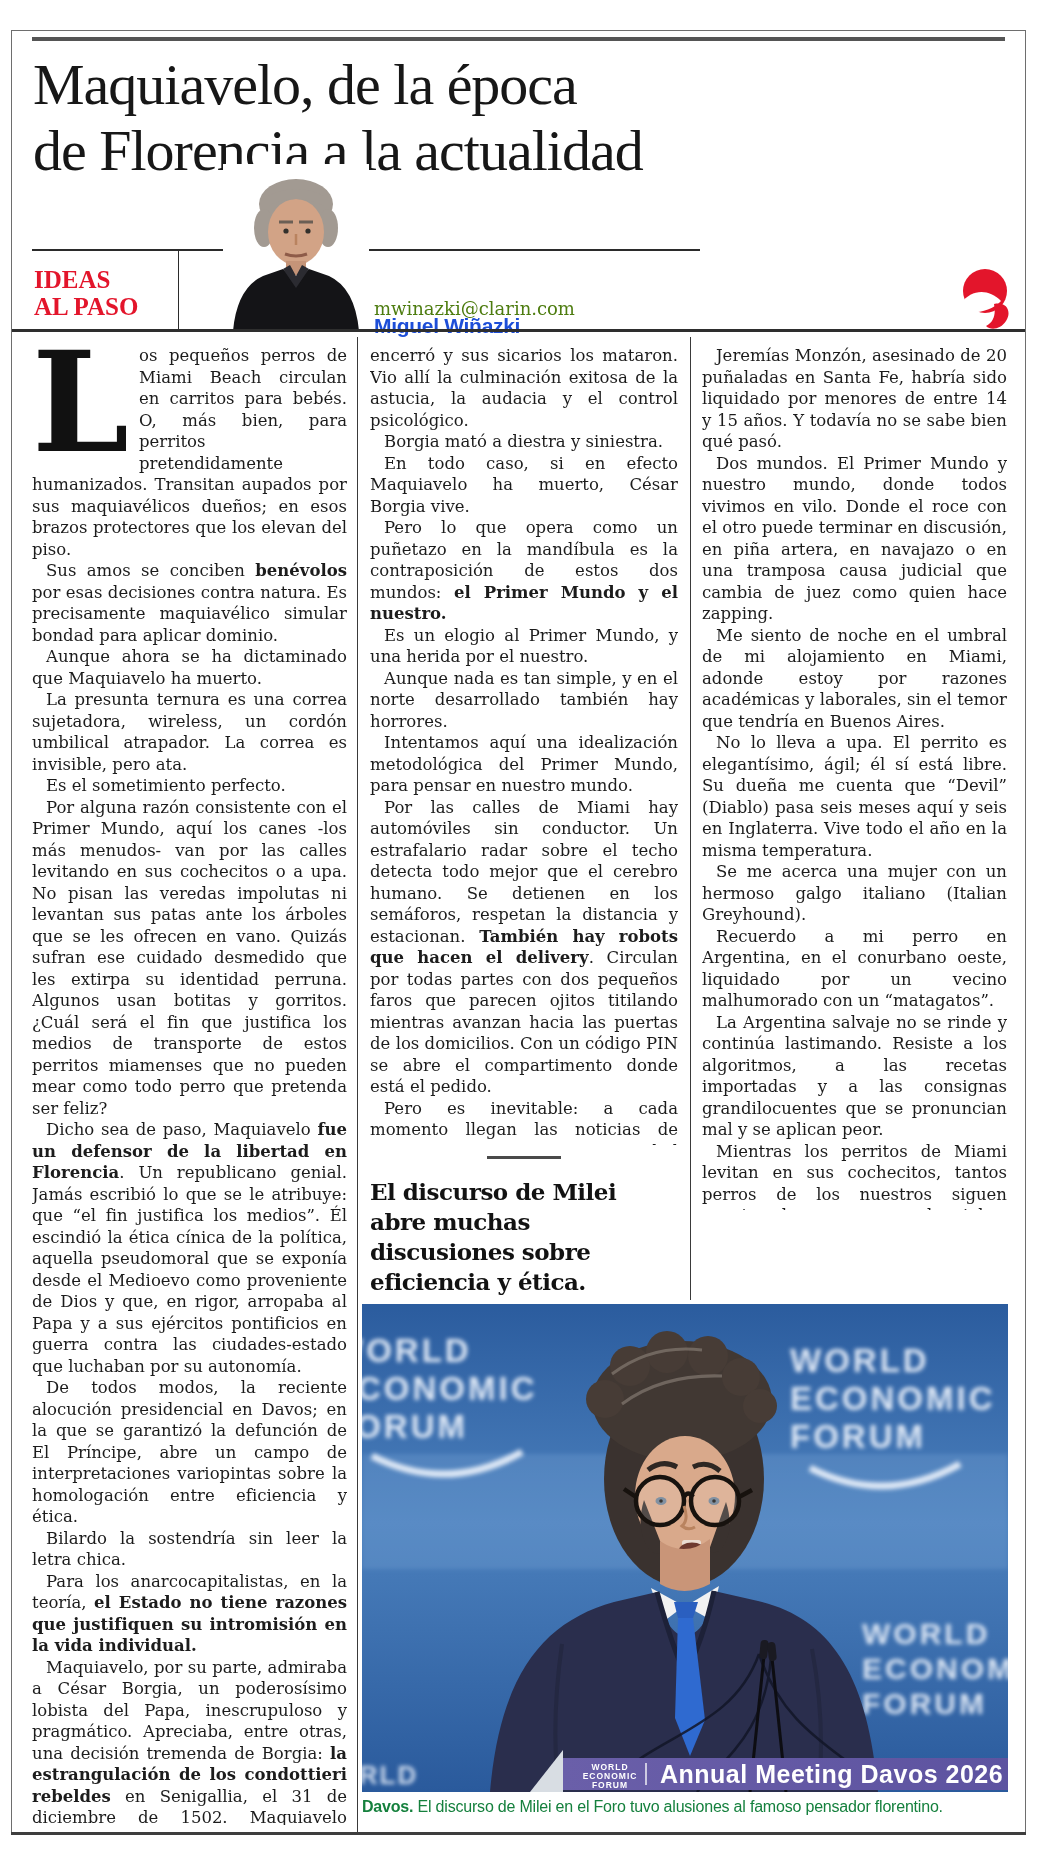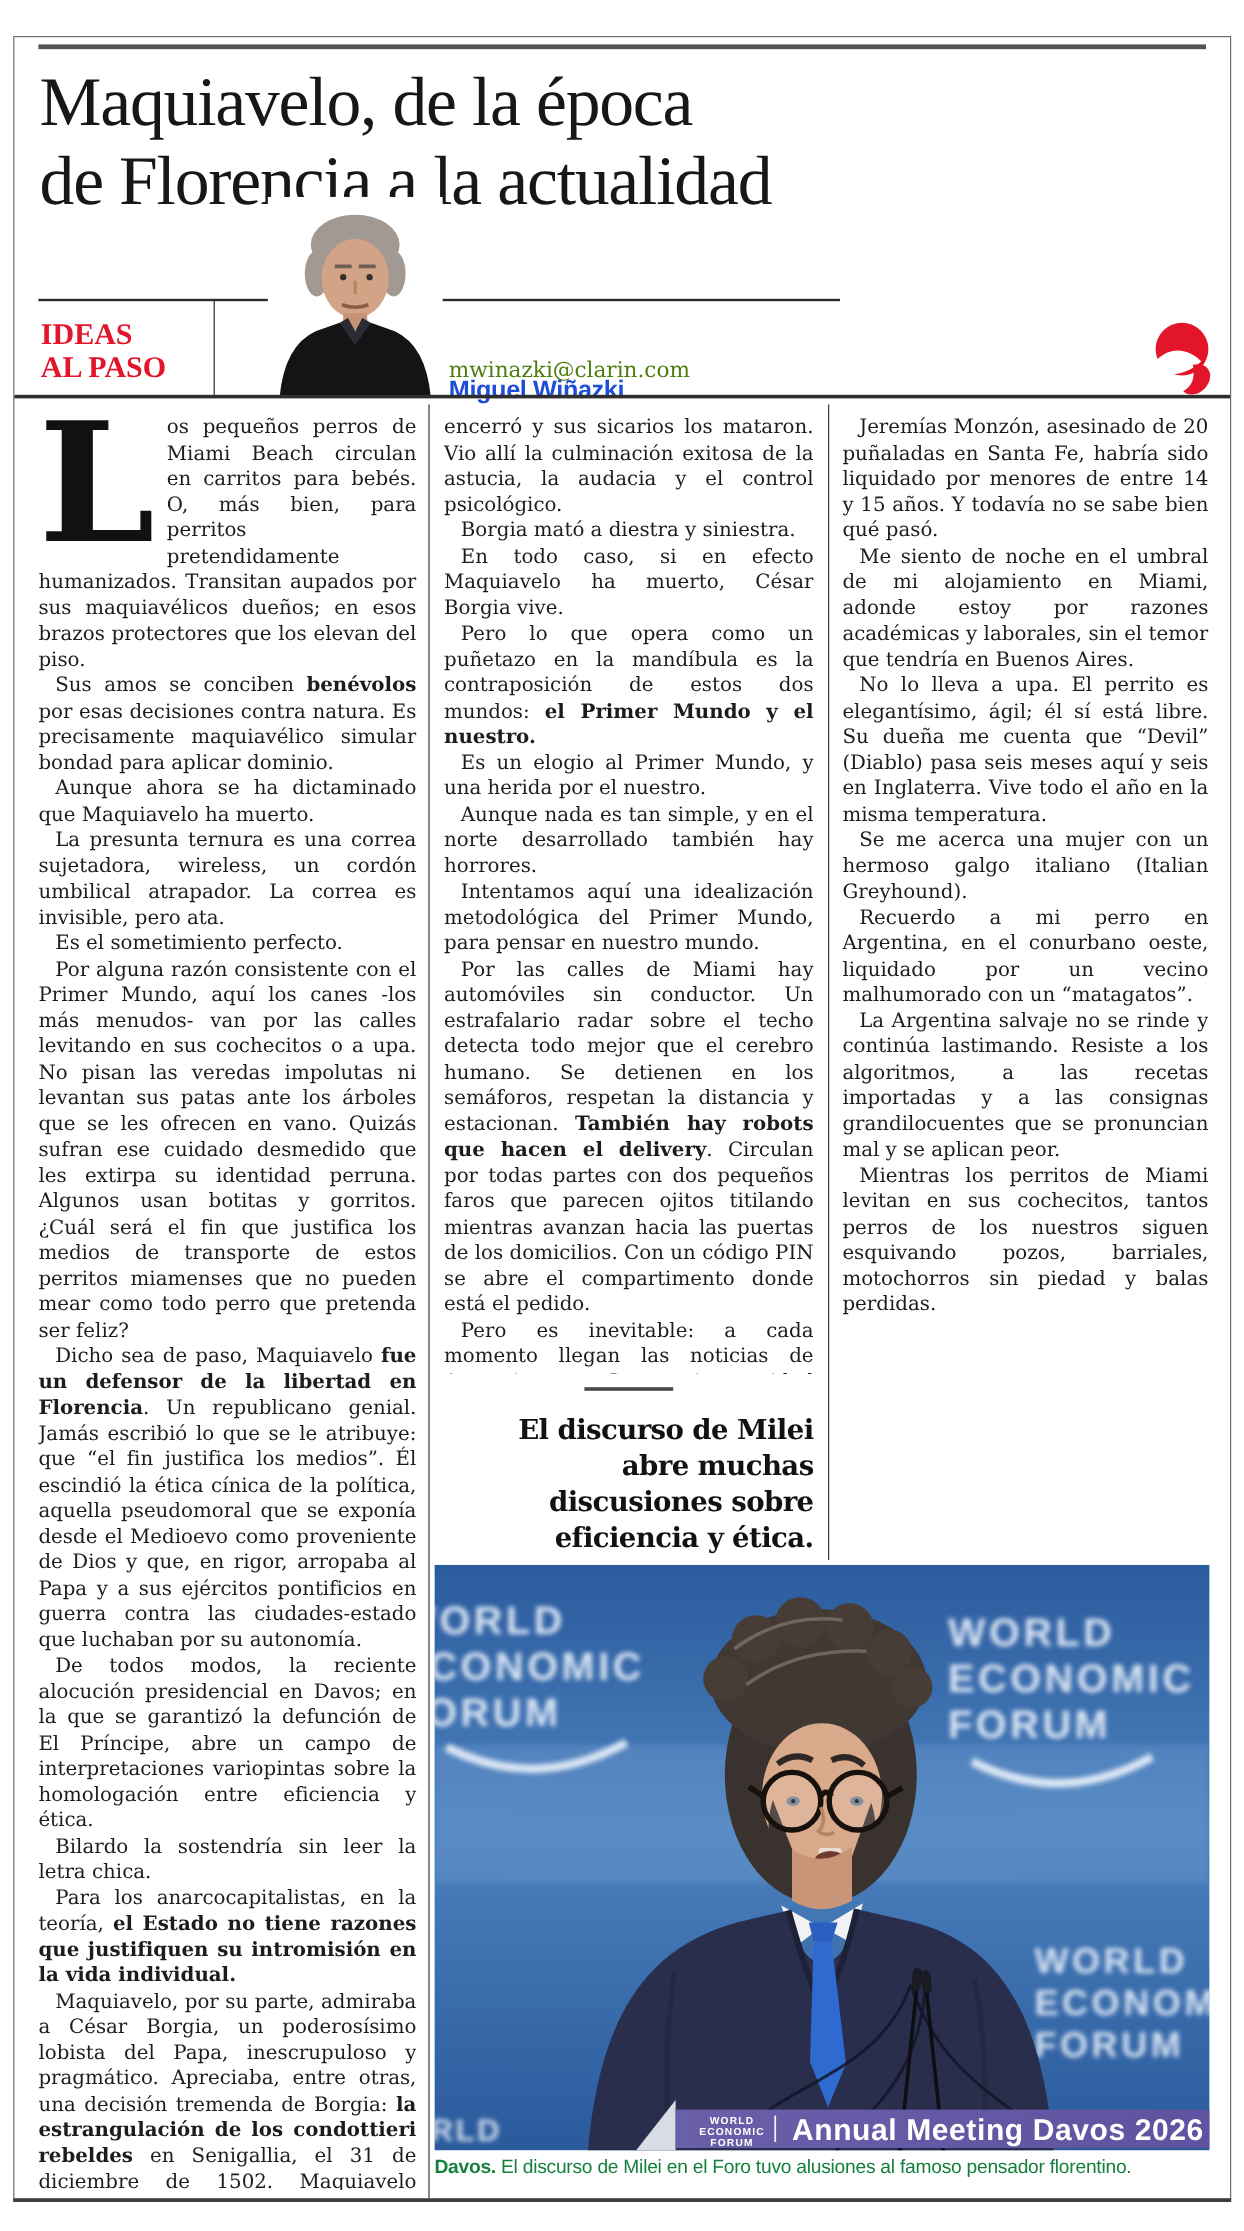--- a/index.html
+++ b/index.html
@@ -45,21 +45,21 @@
   .col p { text-indent:14px; }
   .col p.noindent { text-indent:0; }
   .col1 { left:32px;  width:315px; height:1480px; }
   .col2 { left:370px; width:308px; height:800px; }
   .col3 { left:702px; width:305px; height:865px; }
   .dropcap { float:left; font-family:"DejaVu Serif", serif; font-weight:700;
              font-size:138px; line-height:107px; height:107px;
              margin:4px 10px 0 0; color:#111111; }
 
   
-  .pullquote { position:absolute; left:370px; top:1156px; width:308px; text-align:right; }
+  .pullquote { position:absolute; left:370px; top:1156px; width:308px; text-align:left; }
   .pq-rule { width:74px; height:3px; background:#4a4a4a; margin:0 auto 18px auto; }
   .pq-text { font-family:"DejaVu Serif", serif; font-weight:700;
              font-size:23px; line-height:30px; letter-spacing:-0.5px; color:#121212; }
 
   
   .photo { position:absolute; left:362px; top:1304px; width:646px; height:488px; display:block; }
 
   
   .caption { position:absolute; left:362px; top:1798px; width:650px;
              font-family:"Liberation Sans", sans-serif; font-size:16px;
@@ -132,20 +132,21 @@
       <p>Pero lo que opera como un puñetazo en la mandíbula es la contraposición de estos dos mundos: <b>el Primer Mundo y el nuestro.</b></p>
       <p>Es un elogio al Primer Mundo, y una herida por el nuestro.</p>
       <p>Aunque nada es tan simple, y en el norte desarrollado también hay horrores.</p>
       <p>Intentamos aquí una idealización metodológica del Primer Mundo, para pensar en nuestro mundo.</p>
       <p>Por las calles de Miami hay automóviles sin conductor. Un estrafalario radar sobre el techo detecta todo mejor que el cerebro humano. Se detienen en los semáforos, respetan la distancia y estacionan. <b>También hay robots que hacen el delivery</b>. Circulan por todas partes con dos pequeños faros que parecen ojitos titilando mientras avanzan hacia las puertas de los domicilios. Con un código PIN se abre el compartimento donde está el pedido.</p>
       <p>Pero es inevitable: a cada momento llegan las noticias de Argentina. La inseguridad rampante, el verano feroz en Pinamar, la AFA y el curiosísimo cambio de juez en la causa que -tal como va- tranquiliza al “Chiqui” Tapia,</p>
     </div>
   <div class="vdiv vdiv2"></div>
   <div class="col col3" lang="es">
       <p>Jeremías Monzón, asesinado de 20 puñaladas en Santa Fe, habría sido liquidado por menores de entre 14 y 15 años. Y todavía no se sabe bien qué pasó.</p>
+      <p>Dos mundos. El Primer Mundo y nuestro mundo, donde todos vivimos en vilo. Donde el roce con el otro puede terminar en discusión, en piña artera, en navajazo o en una tramposa causa judicial que cambia de juez como quien hace zapping.</p>
       <p>Me siento de noche en el umbral de mi alojamiento en Miami, adonde estoy por razones académicas y laborales, sin el temor que tendría en Buenos Aires.</p>
       <p>No lo lleva a upa. El perrito es elegantísimo, ágil; él sí está libre. Su dueña me cuenta que “Devil” (Diablo) pasa seis meses aquí y seis en Inglaterra. Vive todo el año en la misma temperatura.</p>
       <p>Se me acerca una mujer con un hermoso galgo italiano (Italian Greyhound).</p>
       <p>Recuerdo a mi perro en Argentina, en el conurbano oeste,  liquidado por un vecino malhumorado con un “matagatos”.</p>
       <p>La Argentina salvaje no se rinde y continúa lastimando. Resiste a los algoritmos, a las recetas importadas y a las consignas grandilocuentes que se pronuncian mal y se aplican peor.</p>
       <p>Mientras los perritos de Miami levitan en sus cochecitos, tantos perros de los nuestros siguen esquivando pozos, barriales, motochorros sin piedad y balas perdidas.</p>
     </div>
 
   <div class="pullquote">
     <div class="pq-rule"></div>

